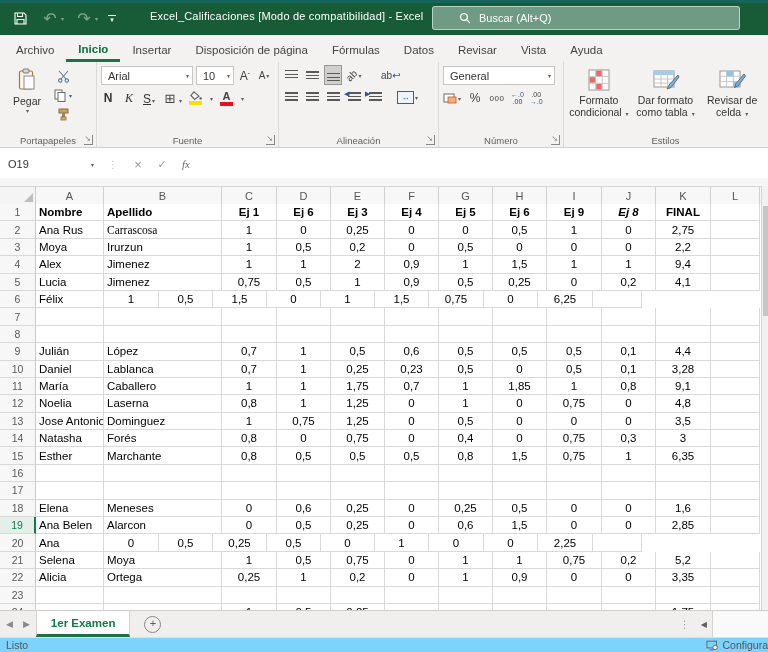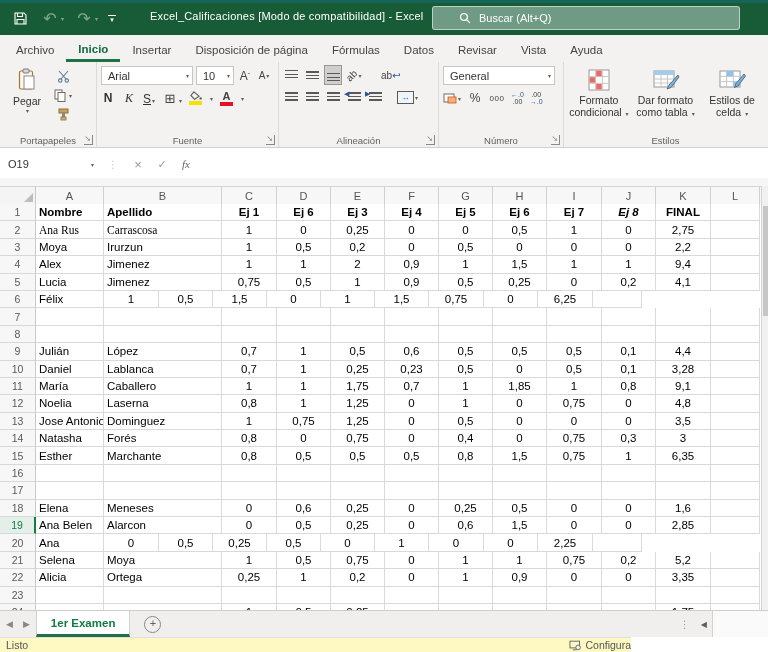--- a/index.html
+++ b/index.html
@@ -116,21 +116,21 @@
   .stab{background:#fff;display:flex;align-items:center;padding:0 14px;font-size:11.5px;font-weight:bold;color:#107c41;
         border-left:1px solid #d4d2d0;border-right:1px solid #d4d2d0;border-bottom:3px solid #1e7145;box-sizing:border-box;cursor:default;}
   .addsheet{display:flex;align-items:center;margin-left:14px;}
   .addsheet .circ{width:15px;height:15px;border:1px solid #8a8886;border-radius:50%;color:#605e5c;font-size:11px;line-height:13px;text-align:center;cursor:default;}
   .hscrollzone{margin-left:auto;display:flex;align-items:center;}
   .hgrip{color:#9a9896;font-size:10px;margin-right:6px;}
   .harr{color:#605e5c;font-size:8px;padding:0 5px;}
   .htrack{width:56px;height:100%;background:#fafafa;border-left:1px solid #d4d2d0;box-sizing:border-box;}
 
   
-  .statusbar{top:637px;left:0;width:631px;height:15px;background:#fef9c3;border-top:1px solid #e1dfdd;box-sizing:border-box;
+  .statusbar{top:637px;left:0;width:768px;height:15px;background:#7dd3fc;border-top:1px solid #e1dfdd;box-sizing:border-box;
              display:flex;align-items:center;font-size:10.5px;color:#555;}
   .statusleft{padding-left:6px;}
   .statusright{margin-left:auto;display:flex;align-items:center;gap:4px;width:62px;overflow:hidden;white-space:nowrap;}
 </style>
 </head>
 <body>
 
 <div class="abs titlebar">
   <div class="abs topstrip"></div>
   <div class="qat">
@@ -367,21 +367,21 @@
         <svg width="28" height="22" viewBox="0 0 28 22">
           <rect x="2" y="2" width="20" height="16" fill="#fff" stroke="#9a9896"></rect>
           <line x1="2" y1="7.3" x2="22" y2="7.3" stroke="#c8c6c4"></line>
             <line x1="2" y1="12.6" x2="22" y2="12.6" stroke="#c8c6c4"></line>
           <line x1="8.6" y1="2" x2="8.6" y2="18" stroke="#c8c6c4"></line>
             <line x1="15.3" y1="2" x2="15.3" y2="18" stroke="#c8c6c4"></line>
           <rect x="8.6" y="2" width="6.7" height="5.3" fill="#8ec3ec"></rect>
             <rect x="15.3" y="12.6" width="6.7" height="5.4" fill="#8ec3ec"></rect>
           <path d="M26 5 L18 14.5 L16.5 18.5 L20 17 L27.5 7 Z" fill="#6fb4e8" stroke="#55575a" stroke-width=".8"></path>
         </svg>
-        <span><span>Estilos de celda</span> <span class="dd">▾</span></span>
+        <span><span>Revisar de celda</span> <span class="dd">▾</span></span>
       </div>
     </div>
     <div class="g-label"><span>Estilos</span></div>
   </div>
 </div>
 
 <div class="abs fbar">
   <div class="namebox">
     <span>O19</span>
     <span class="dd">▾</span>
@@ -415,28 +415,28 @@
     <div class="grow">
       <div class="rowhdr">1</div>
       <div class="cell hdr" style="width: 68px;">Nombre</div>
       <div class="cell hdr" style="width: 118px;">Apellido</div>
       <div class="cell num hdr" style="width: 55px;">Ej 1</div>
       <div class="cell num hdr" style="width: 54px;">Ej 6</div>
       <div class="cell num hdr" style="width: 54px;">Ej 3</div>
       <div class="cell num hdr" style="width: 54px;">Ej 4</div>
       <div class="cell num hdr" style="width: 54px;">Ej 5</div>
       <div class="cell num hdr" style="width: 54px;">Ej 6</div>
-      <div class="cell num hdr" style="width: 55px;">Ej 7</div>
+      <div class="cell num hdr" style="width: 55px;">Ej 9</div>
       <div class="cell num hdr" style="width: 54px; font-style: italic;">Ej 8</div>
       <div class="cell num hdr" style="width: 55px;">FINAL</div>
       <div class="cell" style="width: 49px;"></div>
     </div>
     <div class="grow">
       <div class="rowhdr">2</div>
-      <div class="cell" style="width: 68px; font-family: Liberation Serif, serif;">Ana Rus</div>
+      <div class="cell" style="width: 68px;">Ana Rus</div>
       <div class="cell" style="width: 118px; font-family: Liberation Serif, serif;">Carrascosa</div>
       <div class="cell num" style="width: 55px;">1</div>
       <div class="cell num" style="width: 54px;">0</div>
       <div class="cell num" style="width: 54px;">0,25</div>
       <div class="cell num" style="width: 54px;">0</div>
       <div class="cell num" style="width: 54px;">0</div>
       <div class="cell num" style="width: 54px;">0,5</div>
       <div class="cell num" style="width: 55px;">1</div>
       <div class="cell num" style="width: 54px;">0</div>
       <div class="cell num" style="width: 55px;">2,75</div>

